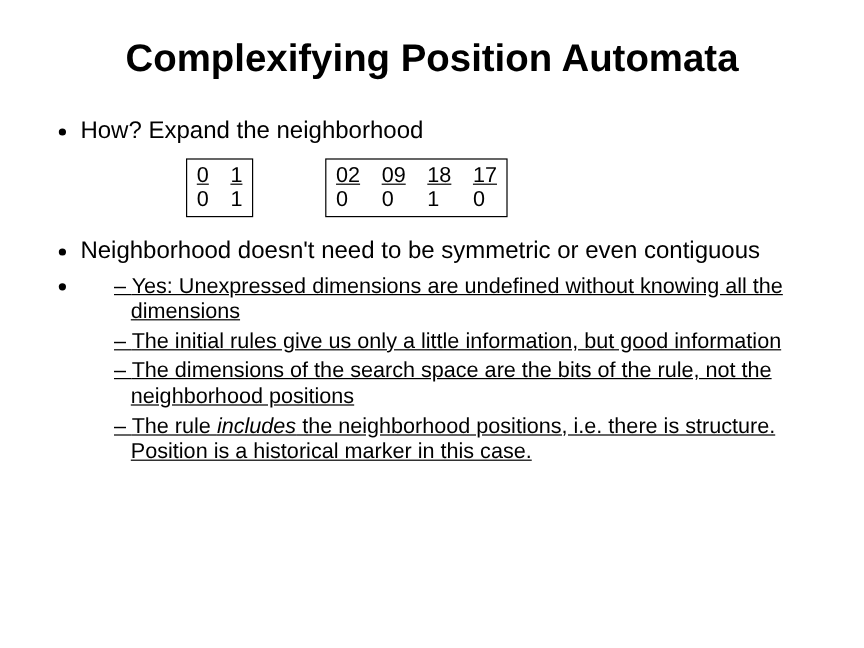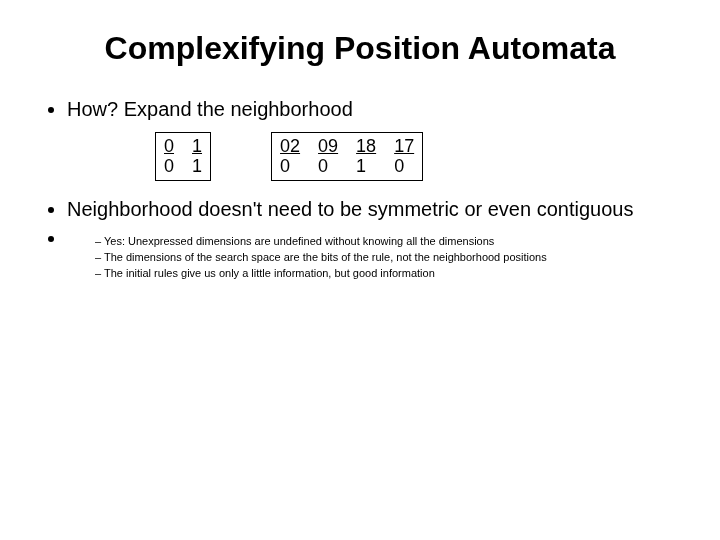--- a/index.html
+++ b/index.html
@@ -24,21 +24,22 @@
     font-size:20px;
   }
   ul.lvl1 > li{
     margin:4px 0;
     line-height:1.25;
   }
   ul.lvl2{
     list-style:none;
     padding-left:28px;
     margin:4px 0 0 0;
-    font-size:11px;
+    font-size:18px;
+    text-decoration:underline;
   }
   ul.lvl2 > li{
     margin:3px 0;
     line-height:1.2;
     text-indent:-14px;
     padding-left:14px;
   }
   ul.lvl2 > li::before{
     content:"– ";
   }
@@ -105,17 +106,18 @@
       <span class="bot">0</span>
     </div>
   </div>
 </div>
 
 <ul class="lvl1">
   <li>Neighborhood doesn't need to be symmetric or even contiguous</li>
   <li>
     <ul class="lvl2">
       <li>Yes: Unexpressed dimensions are undefined without knowing all the dimensions</li>
+      <li>The initial rules give us only a little information, but good information</li>
       <li>The dimensions of the search space are the bits of the rule, not the neighborhood positions</li>
-      <li>The initial rules give us only a little information, but good information</li>
+      <li><span>The rule </span><span class="ital">includes</span><span> the neighborhood positions, i.e. there is structure.  Position is a historical marker in this case.</span></li>
     </ul>
   </li>
 </ul>
 
 </body></html>

